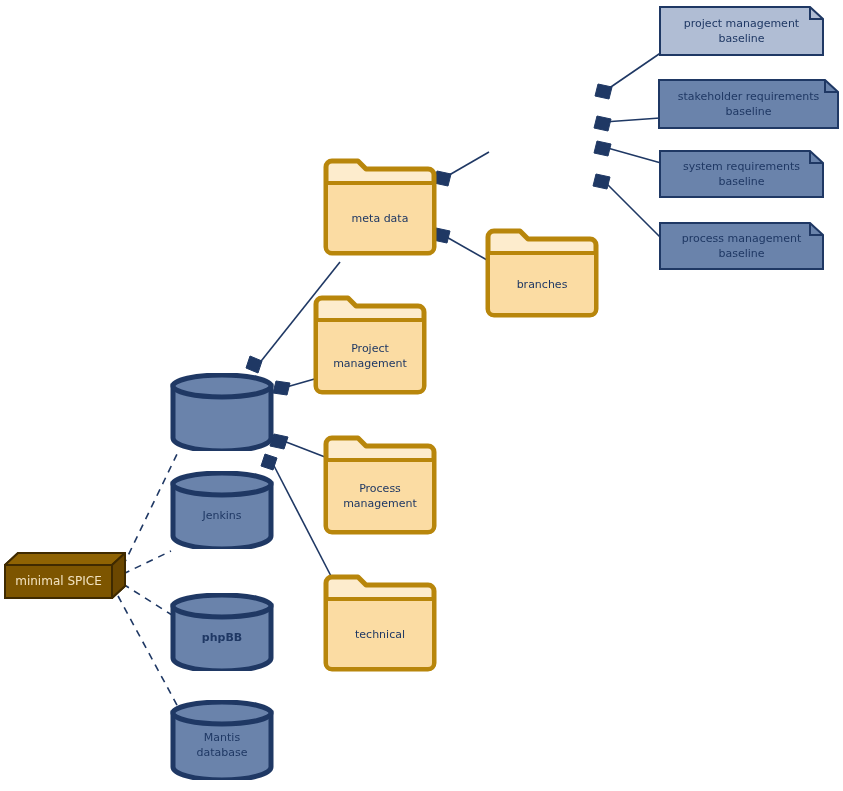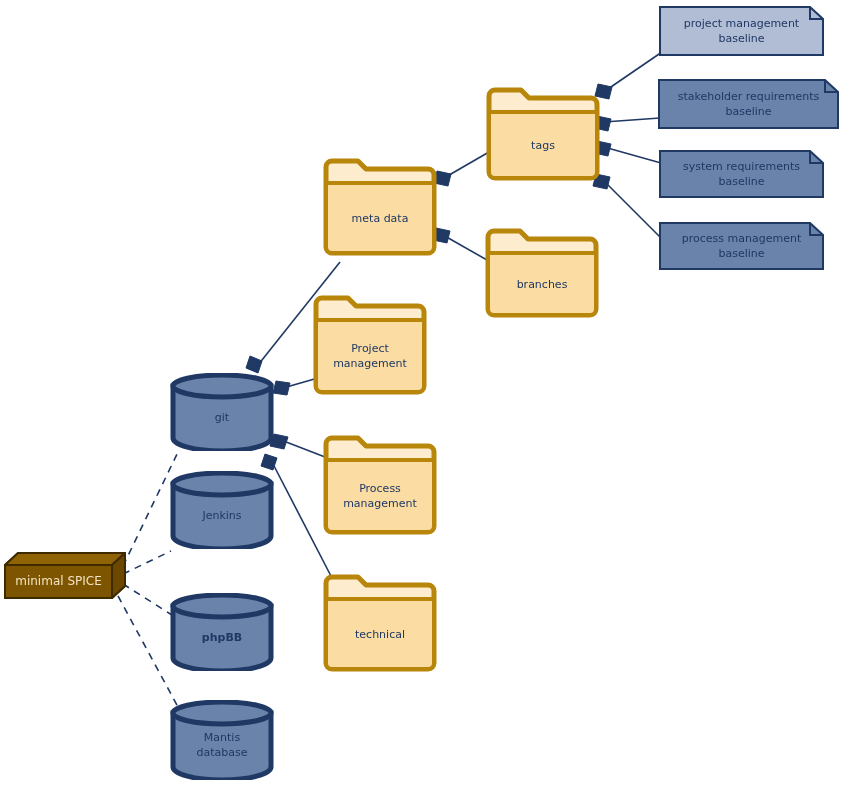--- a/index.html
+++ b/index.html
@@ -133,27 +133,20 @@
 
   <div class="artifact" style="left:659px;top:222px;width:165px;height:48px;">
     <svg class="a-svg" width="165" height="48" viewBox="0 0 165 48">
       <path d="M1,1 H151 L164,13 V47 H1 Z" fill="#6a83ab" stroke="#1f3864" stroke-width="2"></path>
       <path d="M151,1 V13 H164" fill="none" stroke="#1f3864" stroke-width="2"></path>
     </svg>
     <div class="a-label">process management
 baseline</div>
   </div>
 
-  <div class="folder" style="left:485px;top:86px;width:116px;height:96px;">
-    <svg class="f-svg" width="116" height="96" viewBox="0 0 116 96">
-      <path d="M4,10 a6,6 0 0 1 6,-6 H36 l8,8 H106 a6,6 0 0 1 6,6 V86 a6,6 0 0 1 -6,6 H10 a6,6 0 0 1 -6,-6 Z" fill="#fdeccd" stroke="#b8860b" stroke-width="5" stroke-linejoin="round"></path>
-      <path d="M4,26 H112 V86 a6,6 0 0 1 -6,6 H10 a6,6 0 0 1 -6,-6 Z" fill="#fbdca3" stroke="#b8860b" stroke-width="4" stroke-linejoin="round"></path>
-    </svg>
-    <div class="f-label" style="top:26px;height:66px;">tags</div>
-  </div>
 
   <div class="folder" style="left:484px;top:227px;width:116px;height:92px;">
     <svg class="f-svg" width="116" height="92" viewBox="0 0 116 92">
       <path d="M4,10 a6,6 0 0 1 6,-6 H36 l8,8 H106 a6,6 0 0 1 6,6 V82 a6,6 0 0 1 -6,6 H10 a6,6 0 0 1 -6,-6 Z" fill="#fdeccd" stroke="#b8860b" stroke-width="5" stroke-linejoin="round"></path>
       <path d="M4,26 H112 V82 a6,6 0 0 1 -6,6 H10 a6,6 0 0 1 -6,-6 Z" fill="#fbdca3" stroke="#b8860b" stroke-width="4" stroke-linejoin="round"></path>
     </svg>
     <div class="f-label" style="top:26px;height:62px;">branches</div>
   </div>
 
   <div class="folder" style="left:322px;top:157px;width:116px;height:100px;">
@@ -188,21 +181,20 @@
       <path d="M4,26 H112 V90 a6,6 0 0 1 -6,6 H10 a6,6 0 0 1 -6,-6 Z" fill="#fbdca3" stroke="#b8860b" stroke-width="4" stroke-linejoin="round"></path>
     </svg>
     <div class="f-label" style="top:26px;height:70px;">technical</div>
   </div>
 
   <div class="cyl" style="left:170px;top:373px;width:104px;height:78px;">
     <svg class="c-svg" width="104" height="78" viewBox="0 0 104 78">
       <path d="M3,13 V65 a49,13 0 0 0 98,0 V13 Z" fill="#6a83ab" stroke="#1f3864" stroke-width="5"></path>
       <ellipse cx="52" cy="13" rx="49" ry="11" fill="#6a83ab" stroke="#1f3864" stroke-width="5"></ellipse>
     </svg>
-    <div class="c-label" style="top:22px;height:44px;">git</div>
   </div>
 
   <div class="cyl" style="left:170px;top:471px;width:104px;height:78px;">
     <svg class="c-svg" width="104" height="78" viewBox="0 0 104 78">
       <path d="M3,13 V65 a49,13 0 0 0 98,0 V13 Z" fill="#6a83ab" stroke="#1f3864" stroke-width="5"></path>
       <ellipse cx="52" cy="13" rx="49" ry="11" fill="#6a83ab" stroke="#1f3864" stroke-width="5"></ellipse>
     </svg>
     <div class="c-label" style="top:22px;height:44px;">Jenkins</div>
   </div>
 

